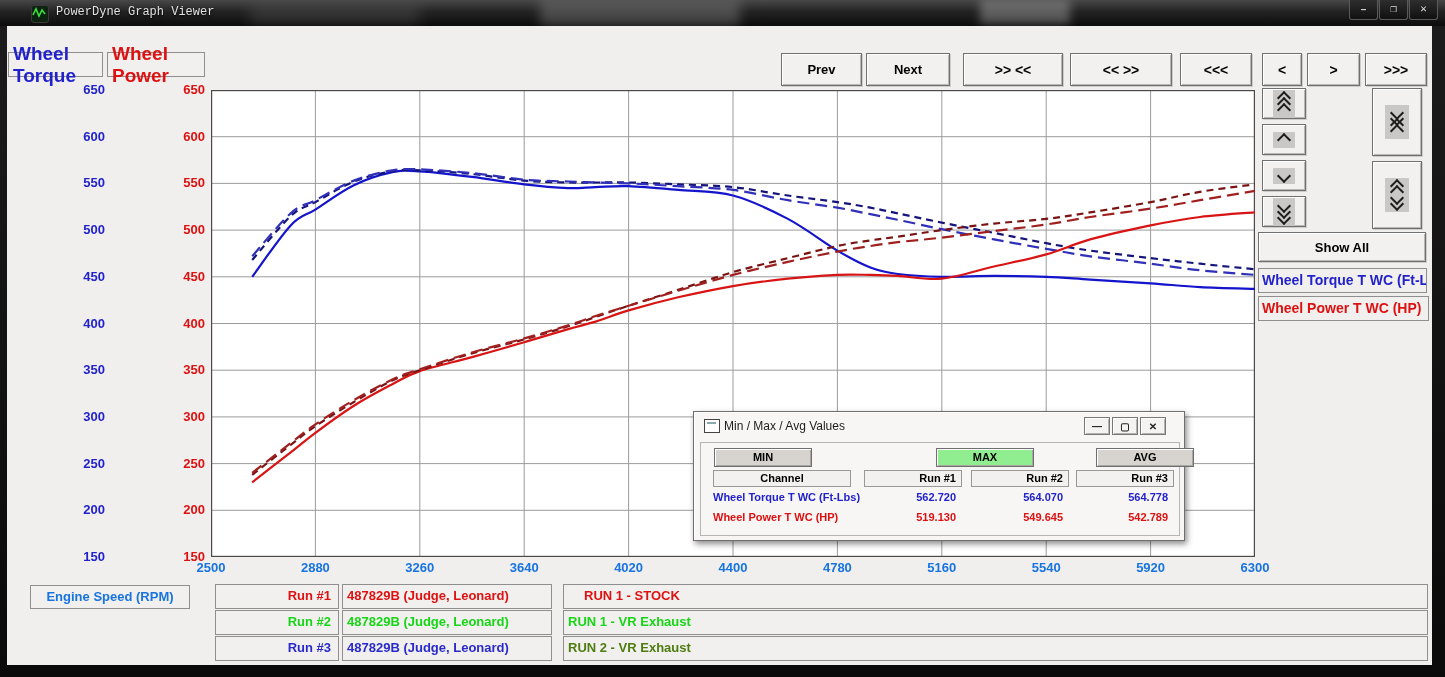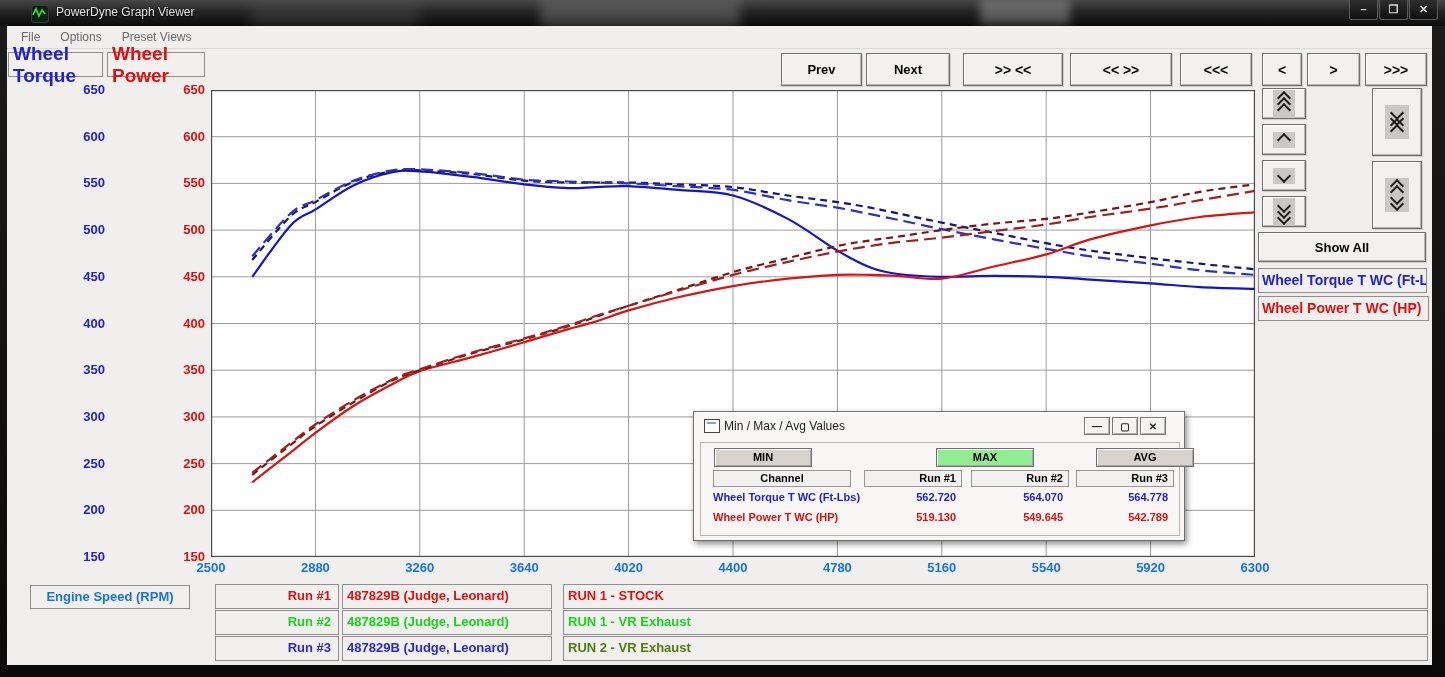--- a/index.html
+++ b/index.html
@@ -1,20 +1,20 @@
 <!DOCTYPE html>
 <html><head>
 <meta charset="utf-8">
 <style>
   html,body{margin:0;padding:0;background:#111;}
   .screen{position:relative;width:1445px;height:677px;background:linear-gradient(180deg,#1c1c1c,#0a0a0a);
           font-family:"Liberation Sans",sans-serif;overflow:hidden;}
   
   .titlebar{position:absolute;left:0;top:0;width:1445px;height:26px;
-            background:linear-gradient(180deg,#484848 0%,#232323 45%,#0c0c0c 100%);}
+            background:linear-gradient(180deg,#484848 0%,#232323 45%,#0c0c0c 100%);font-family:Liberation Mono, monospace;}
   .tb-blob1{position:absolute;left:540px;top:0;width:200px;height:26px;background:#9a9a9a;opacity:.35;filter:blur(6px);}
   .tb-blob2{position:absolute;left:980px;top:0;width:90px;height:24px;background:#e8e8e8;opacity:.30;filter:blur(5px);}
   .tb-blob3{position:absolute;left:250px;top:2px;width:170px;height:22px;background:#555;opacity:.4;filter:blur(7px);}
   .app-icon{position:absolute;left:31px;top:5px;width:16px;height:16px;background:#0e2212;border:1px solid #3a3a3a;border-radius:3px;}
   .app-title{position:absolute;left:56px;top:5px;color:#e2e2e2;font-size:12px;text-shadow:0 1px 2px #000;}
   .win-controls{position:absolute;left:1348px;top:0;display:flex;}
   .win-btn{width:27px;height:19px;margin-left:1px;background:linear-gradient(180deg,#2e2e2e,#101010);
            border:1px solid #5a5a5a;border-top:none;border-radius:0 0 3px 3px;color:#d8d8d8;
            font-size:11px;font-weight:bold;text-align:center;line-height:18px;cursor:default;}
   
@@ -75,21 +75,20 @@
     </span>
     <span class="app-title">PowerDyne Graph Viewer</span>
     <div class="win-controls">
       <div class="win-btn">–</div>
       <div class="win-btn">❐</div>
       <div class="win-btn">✕</div>
     </div>
   </div>
 
   <div class="client"></div>
-  <div class="menubar"><span class="menu-item">File</span><span class="menu-item">Options</span><span class="menu-item">Preset Views</span></div>
 
   <div class="flatbox axis-hdr" style="left:8px;top:52px;width:95px;height:25px;color:#2222cc;">Wheel Torque</div>
   <div class="flatbox axis-hdr" style="left:107px;top:52px;width:98px;height:25px;color:#dd1111;">Wheel Power</div>
 
   <div class="btn3d" style="left:781px;top:53px;width:81px;height:33px;font-size:13px;font-weight:bold;">Prev</div>
   <div class="btn3d" style="left:866px;top:53px;width:84px;height:33px;font-size:13px;font-weight:bold;">Next</div>
   <div class="btn3d" style="left:963px;top:53px;width:100px;height:33px;font-size:14px;font-weight:bold;">&gt;&gt; &lt;&lt;</div>
   <div class="btn3d" style="left:1070px;top:53px;width:102px;height:33px;font-size:14px;font-weight:bold;">&lt;&lt; &gt;&gt;</div>
   <div class="btn3d" style="left:1180px;top:53px;width:72px;height:33px;font-size:14px;font-weight:bold;">&lt;&lt;&lt;</div>
   <div class="btn3d" style="left:1262px;top:53px;width:40px;height:33px;font-size:14px;font-weight:bold;">&lt;</div>
@@ -234,21 +233,21 @@
         <div class="val-cell" style="left: 170px; top: 99px; width: 92px; color: rgb(221, 17, 17);">519.130</div>
         <div class="val-cell" style="left: 277px; top: 99px; width: 92px; color: rgb(221, 17, 17);">549.645</div>
         <div class="val-cell" style="left: 382px; top: 99px; width: 92px; color: rgb(221, 17, 17);">542.789</div>
       </div>
   </div>
 
   <div class="flatbox" style="left:30px;top:585px;width:160px;height:24px;text-align:center;line-height:22px;font-size:13px;font-weight:bold;color:#1874e0;">Engine Speed (RPM)</div>
   <div id="runRows">
       <div class="run-cell" style="left: 215px; top: 584px; width: 124px; height: 25px; text-align: right; padding-right: 7px; color: rgb(222, 18, 18);">Run #1</div>
       <div class="run-cell" style="left: 342px; top: 584px; width: 210px; height: 25px; padding-left: 4px; color: rgb(222, 18, 18);">487829B (Judge, Leonard)</div>
-      <div class="run-cell" style="left: 563px; top: 584px; width: 865px; height: 25px; padding-left: 4px; color: rgb(222, 18, 18);">RUN 1 - STOCK</div>
+      <div class="run-cell" style="left: 563px; top: 584px; width: 865px; height: 25px; padding-left: 20px; color: rgb(222, 18, 18);">RUN 1 - STOCK</div>
       <div class="run-cell" style="left: 215px; top: 610px; width: 124px; height: 25px; text-align: right; padding-right: 7px; color: rgb(23, 213, 23);">Run #2</div>
       <div class="run-cell" style="left: 342px; top: 610px; width: 210px; height: 25px; padding-left: 4px; color: rgb(23, 213, 23);">487829B (Judge, Leonard)</div>
       <div class="run-cell" style="left: 563px; top: 610px; width: 865px; height: 25px; padding-left: 4px; color: rgb(23, 213, 23);">RUN 1 - VR Exhaust</div>
       <div class="run-cell" style="left: 215px; top: 636px; width: 124px; height: 25px; text-align: right; padding-right: 7px; color: rgb(42, 42, 204);">Run #3</div>
       <div class="run-cell" style="left: 342px; top: 636px; width: 210px; height: 25px; padding-left: 4px; color: rgb(42, 42, 204);">487829B (Judge, Leonard)</div>
       <div class="run-cell" style="left: 563px; top: 636px; width: 865px; height: 25px; padding-left: 4px; color: #4d7c0f;">RUN 2 - VR Exhaust</div>
     </div>
 
 </div>
 

